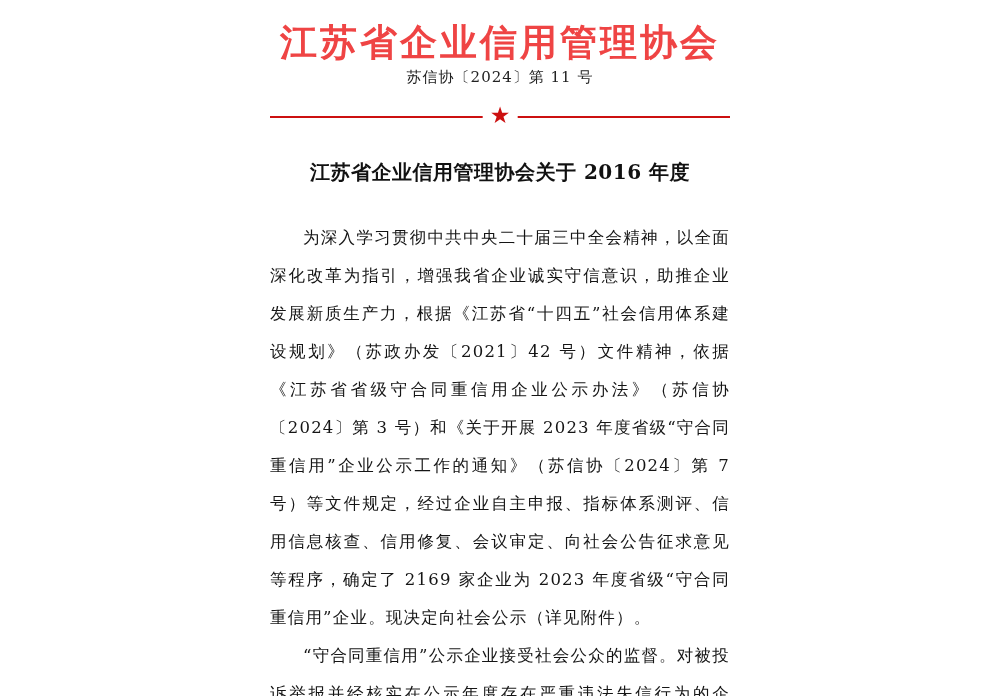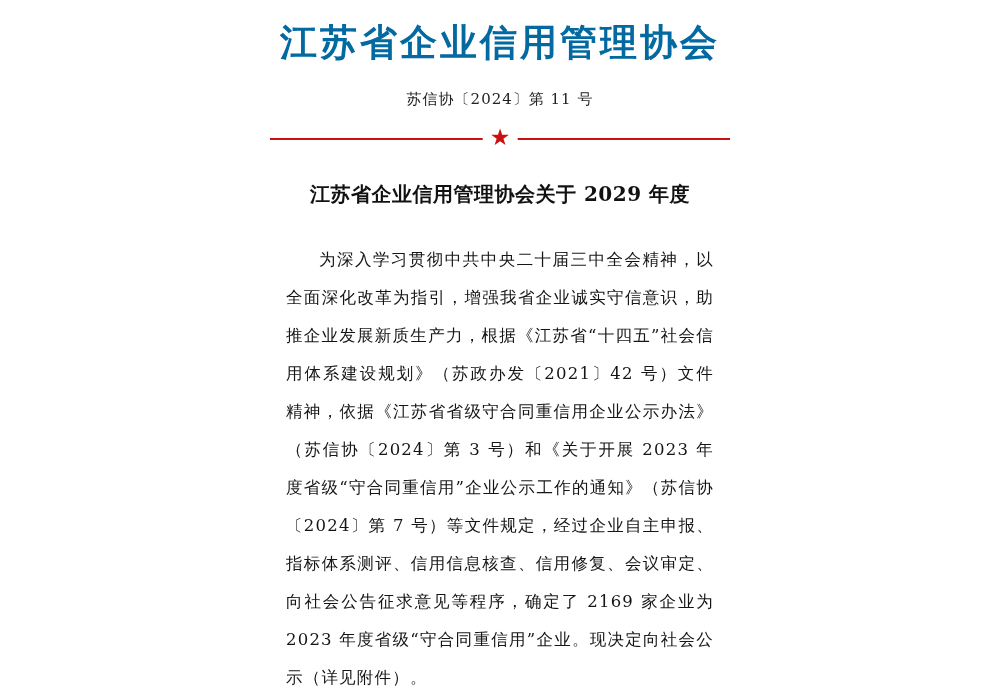--- a/index.html
+++ b/index.html
@@ -17,36 +17,35 @@
   .page {
     position: relative;
     width: 1000px;
     height: 696px;
     background: #fff;
     box-sizing: border-box;
     padding: 0 270px;
   }
   .org-title {
     text-align: center;
-    color: #0369a1;
+    color: #ef4444;
     font-family: "DejaVu Serif", serif;
     font-weight: bold;
     font-size: 37px;
     letter-spacing: 3px;
     margin-top: 18px;
     margin-bottom: 0;
     white-space: nowrap;
     transform: scaleX(1.0);
   }
   .doc-number {
     text-align: center;
     font-family: "DejaVu Serif", serif;
     font-size: 15px;
     color: #222;
-    margin-top: 22px;
     letter-spacing: 1px;
   }
   .red-rule-wrap {
     position: relative;
     margin-top: 18px;
     height: 22px;
   }
   .red-rule {
     position: absolute;
     top: 11px;
@@ -83,40 +82,40 @@
     margin-top: 30px;
     font-family: "DejaVu Serif", serif;
     font-size: 16.5px;
     line-height: 38px;
     color: #151515;
     text-align: justify;
     text-justify: inter-ideograph;
     letter-spacing: 1.2px;
   }
   .body-text p {
-    margin: 16px;
+    margin: 0;
     text-indent: 2em;
   }
 </style>
 </head>
 <body>
 
 <div class="page">
 
   <div class="org-title">江苏省企业信用管理协会</div>
 
   <div class="doc-number">苏信协〔2024〕第 11 号</div>
 
   <div class="red-rule-wrap">
     <div class="red-rule"></div>
     <div class="red-star">★</div>
   </div>
 
   <div class="doc-title">
-    <div>江苏省企业信用管理协会关于 2029 年度</div>
+    <div>江苏省企业信用管理协会关于 2016 年度</div>
   </div>
 
   <div class="body-text">
     <p>为深入学习贯彻中共中央二十届三中全会精神，以全面深化改革为指引，增强我省企业诚实守信意识，助推企业发展新质生产力，根据《江苏省“十四五”社会信用体系建设规划》（苏政办发〔2021〕42 号）文件精神，依据《江苏省省级守合同重信用企业公示办法》（苏信协〔2024〕第 3 号）和《关于开展 2023 年度省级“守合同重信用”企业公示工作的通知》（苏信协〔2024〕第 7 号）等文件规定，经过企业自主申报、指标体系测评、信用信息核查、信用修复、会议审定、向社会公告征求意见等程序，确定了 2169 家企业为 2023 年度省级“守合同重信用”企业。现决定向社会公示（详见附件）。</p>
     <p>“守合同重信用”公示企业接受社会公众的监督。对被投诉举报并经核实在公示年度存在严重违法失信行为的企业，</p>
   </div>
 
 </div>
 
 </body></html>

